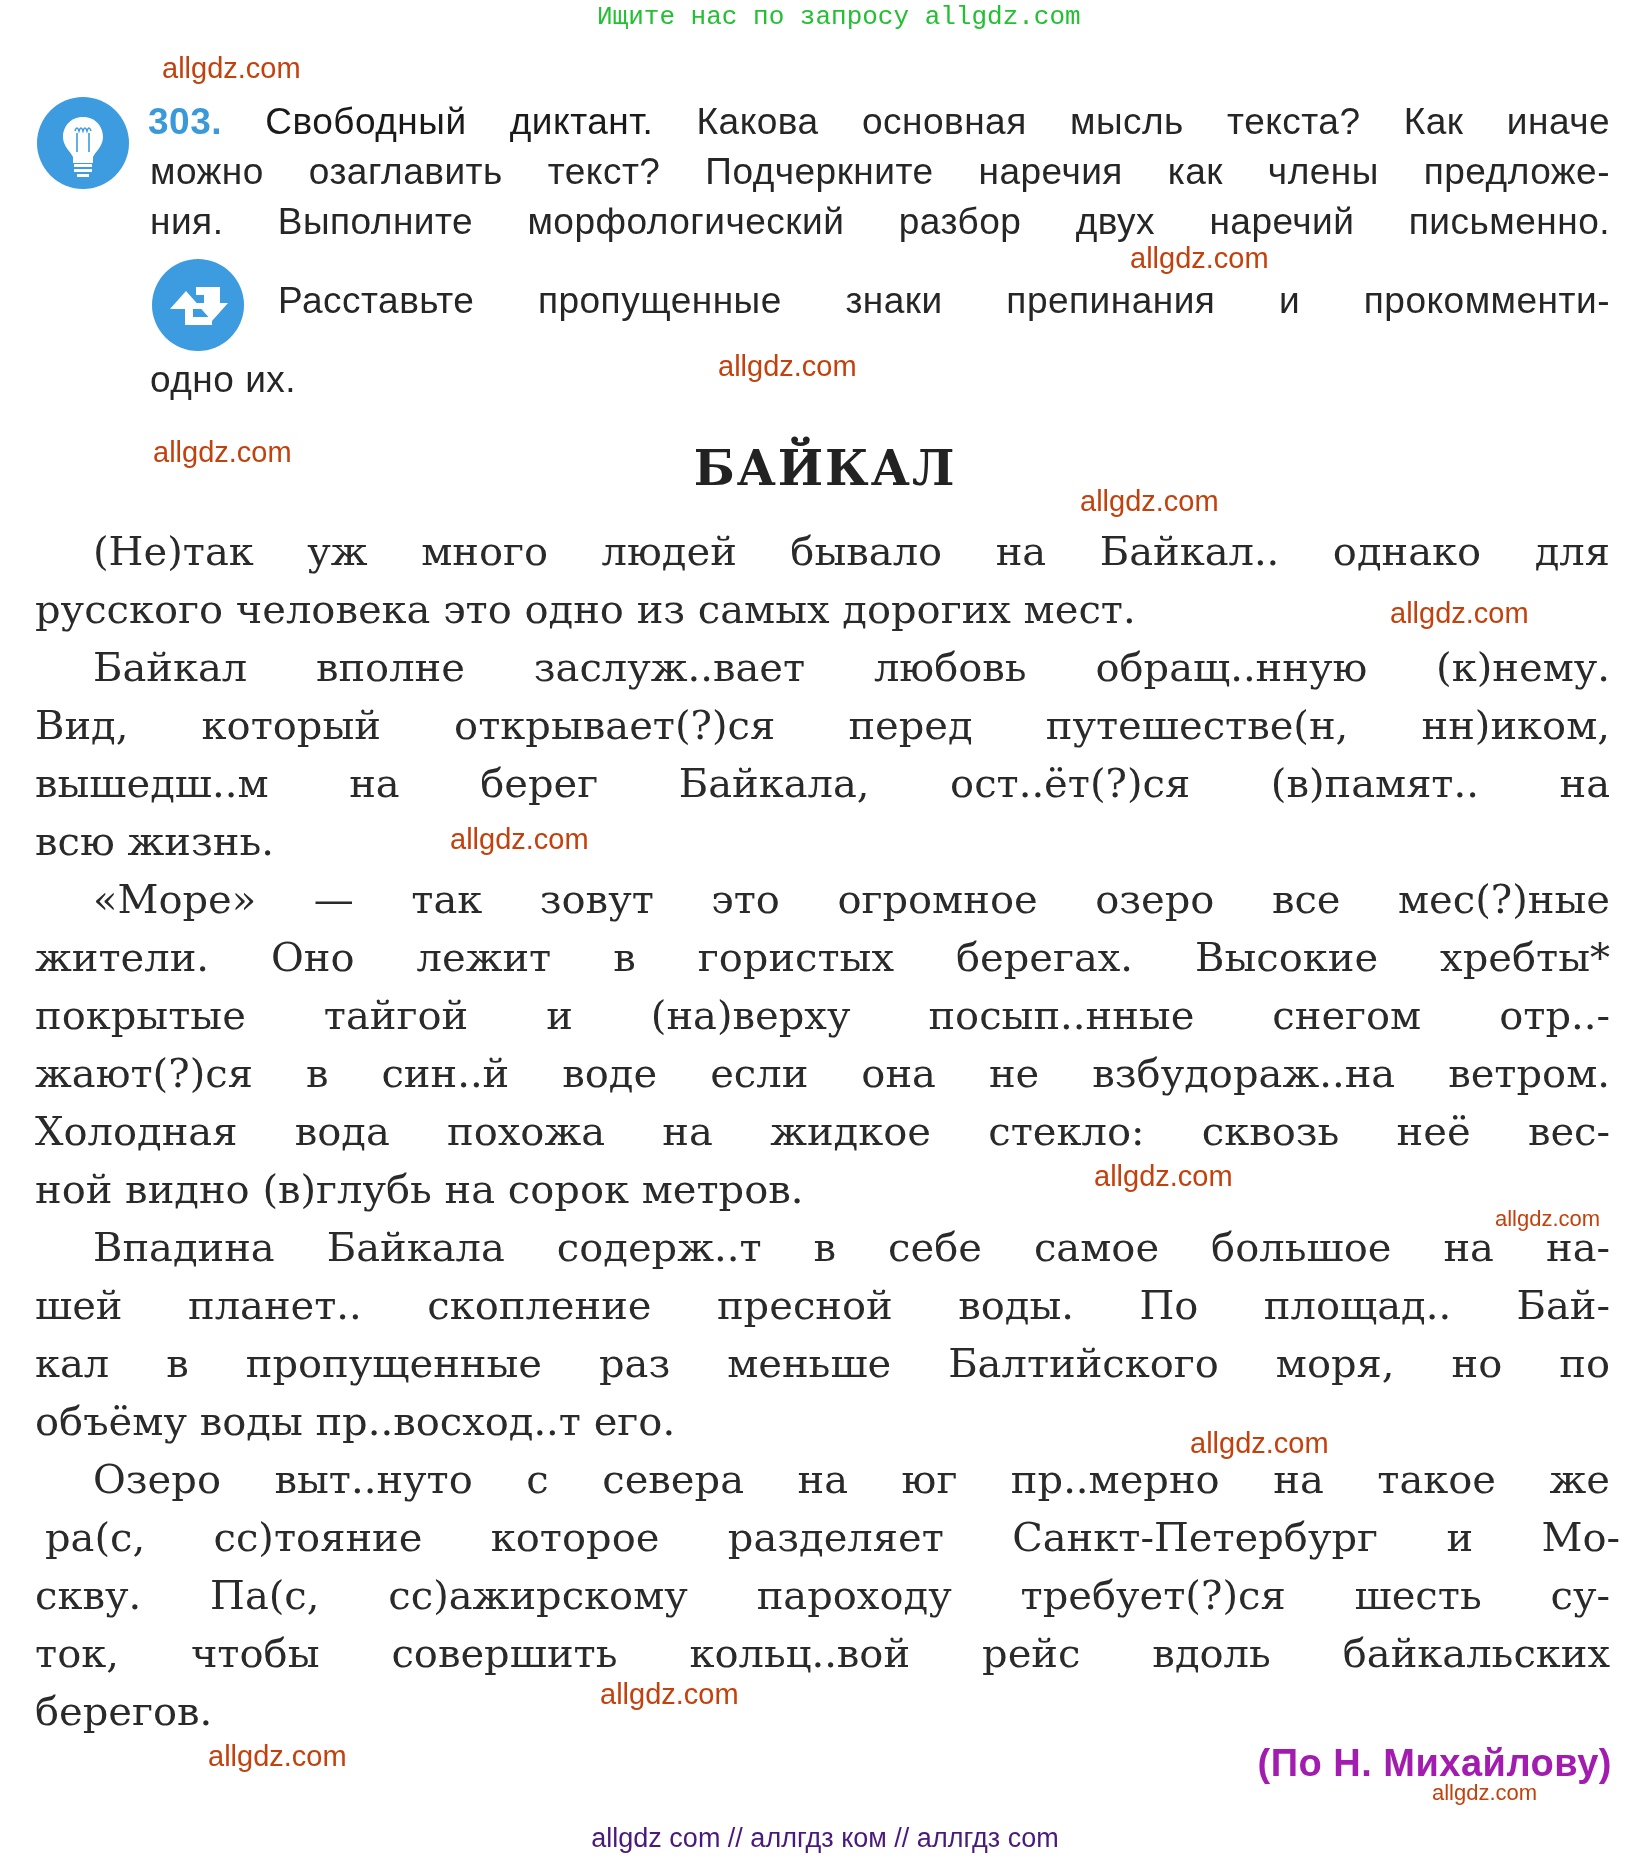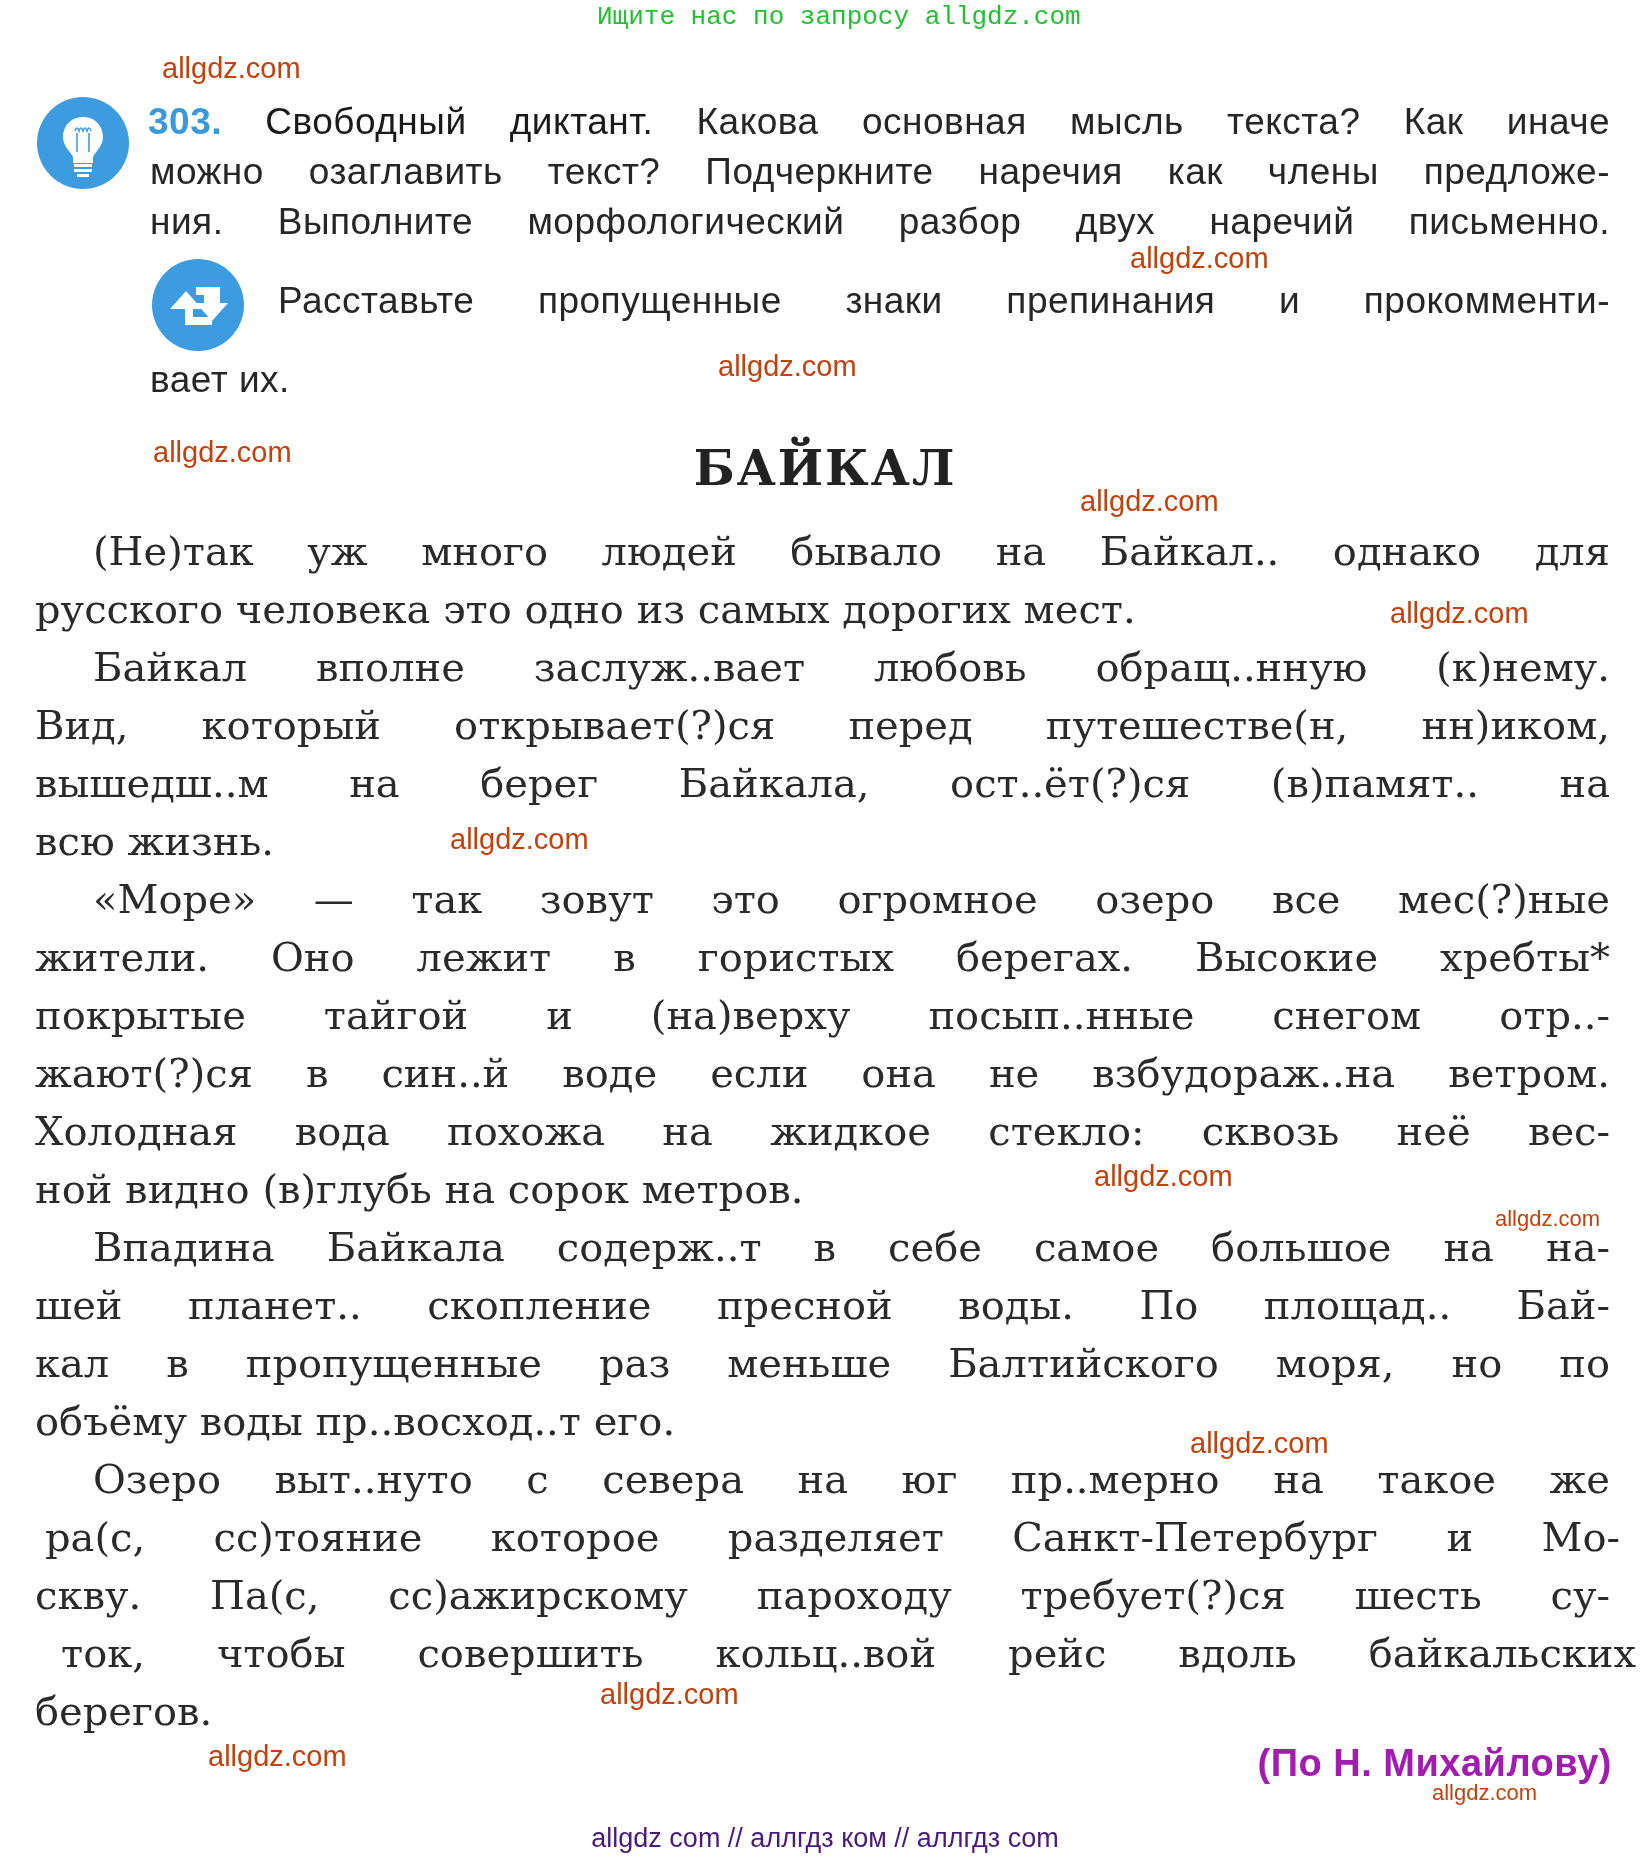--- a/index.html
+++ b/index.html
@@ -41,21 +41,21 @@
 </div>
 
 <div class="abs task-line" style="left:148px; top:100px; width:1462px;">
   <span class="num">303.</span>
   <span class="bold">Свободный диктант.</span>
   <span>Какова основная мысль текста? Как иначе</span>
 </div>
 <div class="abs task-line" style="left:150px; top:150px; width:1460px;">можно озаглавить текст? Подчеркните наречия как члены предложе-</div>
 <div class="abs task-line" style="left:150px; top:200px; width:1460px;">ния. Выполните морфологический разбор двух наречий письменно.</div>
 <div class="abs task-line" style="left:278px; top:279px; width:1332px;">Расставьте пропущенные знаки препинания и прокомменти-</div>
-<div class="abs task-line last" style="left:150px; top:358px; width:400px;">вает их.</div>
+<div class="abs task-line last" style="left:150px; top:358px; width:400px;">одно их.</div>
 
 <div class="abs title">БАЙКАЛ</div>
 
 <div class="abs body-line" style="left:93px; top:525px; width:1517px;">(Не)так уж много людей бывало на Байкал.. однако для</div>
 <div class="abs body-line end" style="left:35px; top:583px; width:1400px;">русского человека это одно из самых дорогих мест.</div>
 <div class="abs body-line" style="left:93px; top:641px; width:1517px;">Байкал вполне заслуж..вает любовь обращ..нную (к)нему.</div>
 <div class="abs body-line" style="left:35px; top:699px; width:1575px;">Вид, который открывает(?)ся перед путешестве(н, нн)иком,</div>
 <div class="abs body-line" style="left:35px; top:757px; width:1575px;">вышедш..м на берег Байкала, ост..ёт(?)ся (в)памят.. на</div>
 <div class="abs body-line end" style="left:35px; top:815px; width:400px;">всю жизнь.</div>
 <div class="abs body-line" style="left:93px; top:873px; width:1517px;">«Море» — так зовут это огромное озеро все мес(?)ные</div>
@@ -64,21 +64,21 @@
 <div class="abs body-line" style="left:35px; top:1047px; width:1575px;">жают(?)ся в син..й воде если она не взбудораж..на ветром.</div>
 <div class="abs body-line" style="left:35px; top:1105px; width:1575px;">Холодная вода похожа на жидкое стекло: сквозь неё вес-</div>
 <div class="abs body-line end" style="left:35px; top:1163px; width:1100px;">ной видно (в)глубь на сорок метров.</div>
 <div class="abs body-line" style="left:93px; top:1221px; width:1517px;">Впадина Байкала содерж..т в себе самое большое на на-</div>
 <div class="abs body-line" style="left:35px; top:1279px; width:1575px;">шей планет.. скопление пресной воды. По площад.. Бай-</div>
 <div class="abs body-line" style="left:35px; top:1337px; width:1575px;">кал в пропущенные раз меньше Балтийского моря, но по</div>
 <div class="abs body-line end" style="left:35px; top:1395px; width:900px;">объёму воды пр..восход..т его.</div>
 <div class="abs body-line" style="left:93px; top:1453px; width:1517px;">Озеро выт..нуто с севера на юг пр..мерно на такое же</div>
 <div class="abs body-line" style="left:45px; top:1511px; width:1575px;">ра(с, сс)тояние которое разделяет Санкт-Петербург и Мо-</div>
 <div class="abs body-line" style="left:35px; top:1569px; width:1575px;">скву. Па(с, сс)ажирскому пароходу требует(?)ся шесть су-</div>
-<div class="abs body-line" style="left:35px; top:1627px; width:1575px;margin-left:26px;">ток, чтобы совершить кольц..вой рейс вдоль байкальских</div>
+<div class="abs body-line" style="left:35px; top:1627px; width:1575px;">ток, чтобы совершить кольц..вой рейс вдоль байкальских</div>
 <div class="abs body-line end" style="left:35px; top:1685px; width:400px;">берегов.</div>
 
 <div class="abs credit">(По Н. Михайлову)</div>
 
 <div class="abs wm" style="left:162px; top:52px;">allgdz.com</div>
 <div class="abs wm" style="left:1130px; top:242px;">allgdz.com</div>
 <div class="abs wm" style="left:718px; top:350px;">allgdz.com</div>
 <div class="abs wm" style="left:153px; top:436px;">allgdz.com</div>
 <div class="abs wm" style="left:1080px; top:485px;">allgdz.com</div>
 <div class="abs wm" style="left:1390px; top:597px;">allgdz.com</div>

